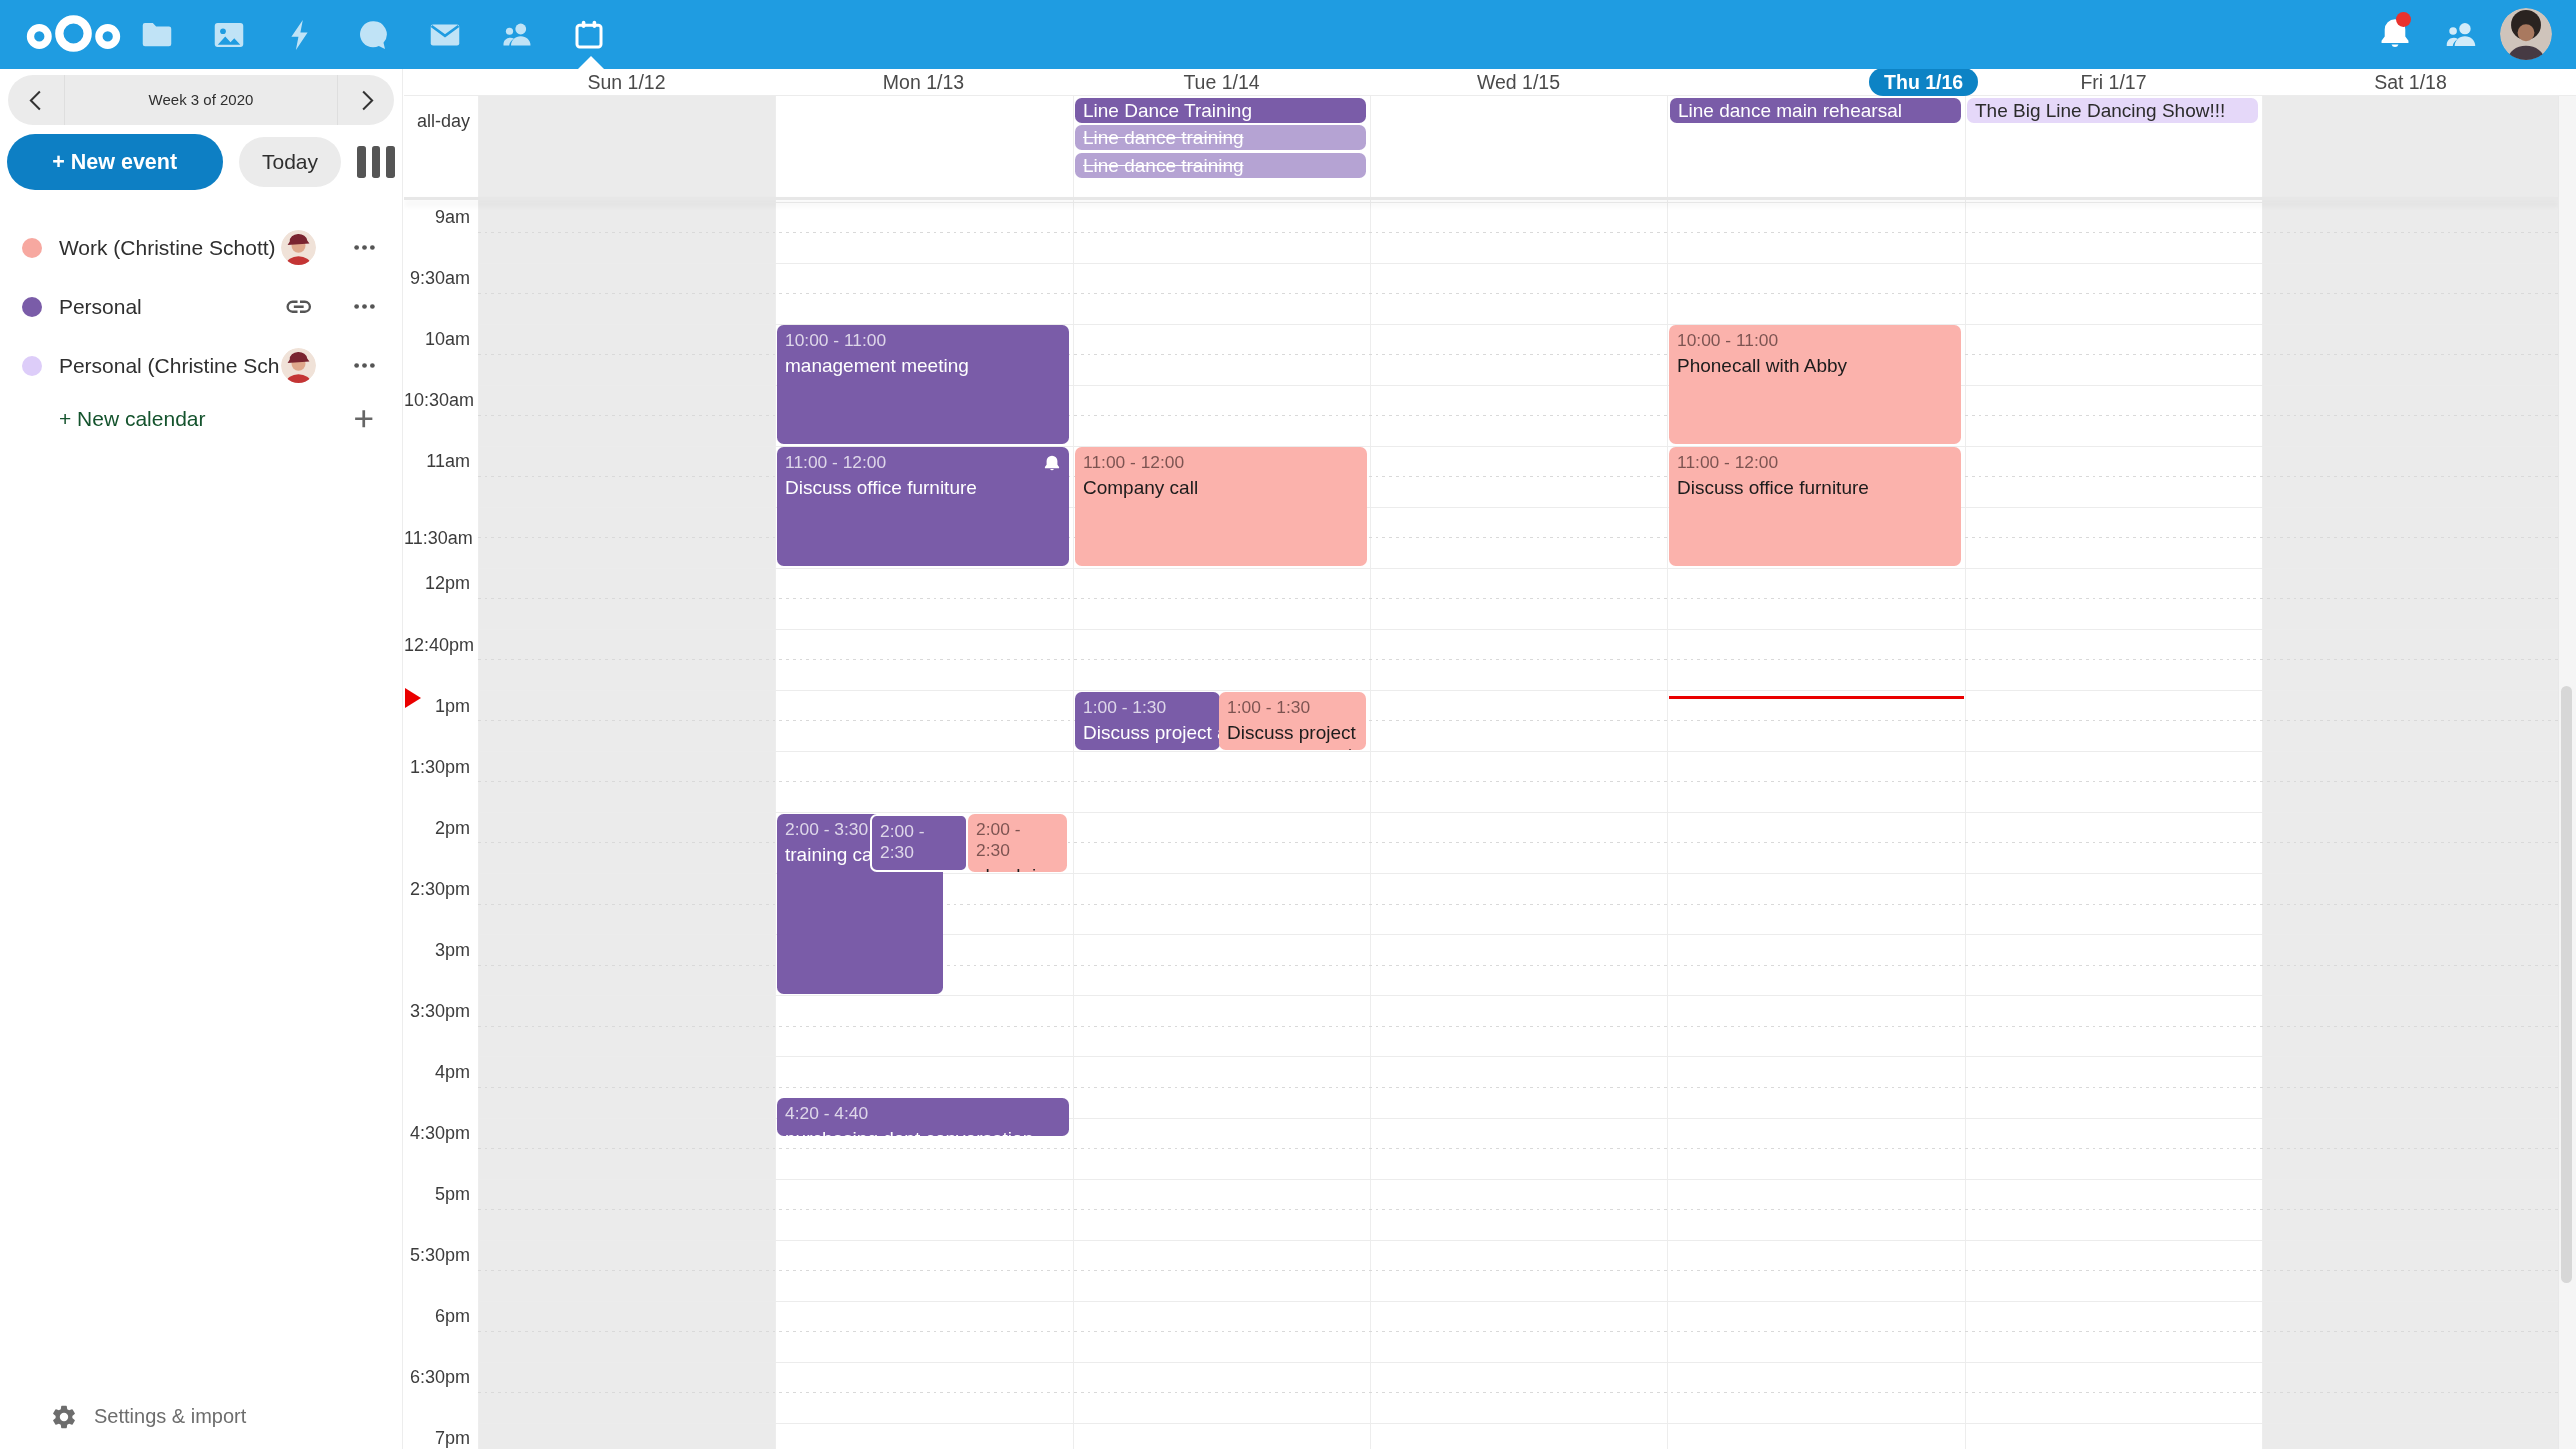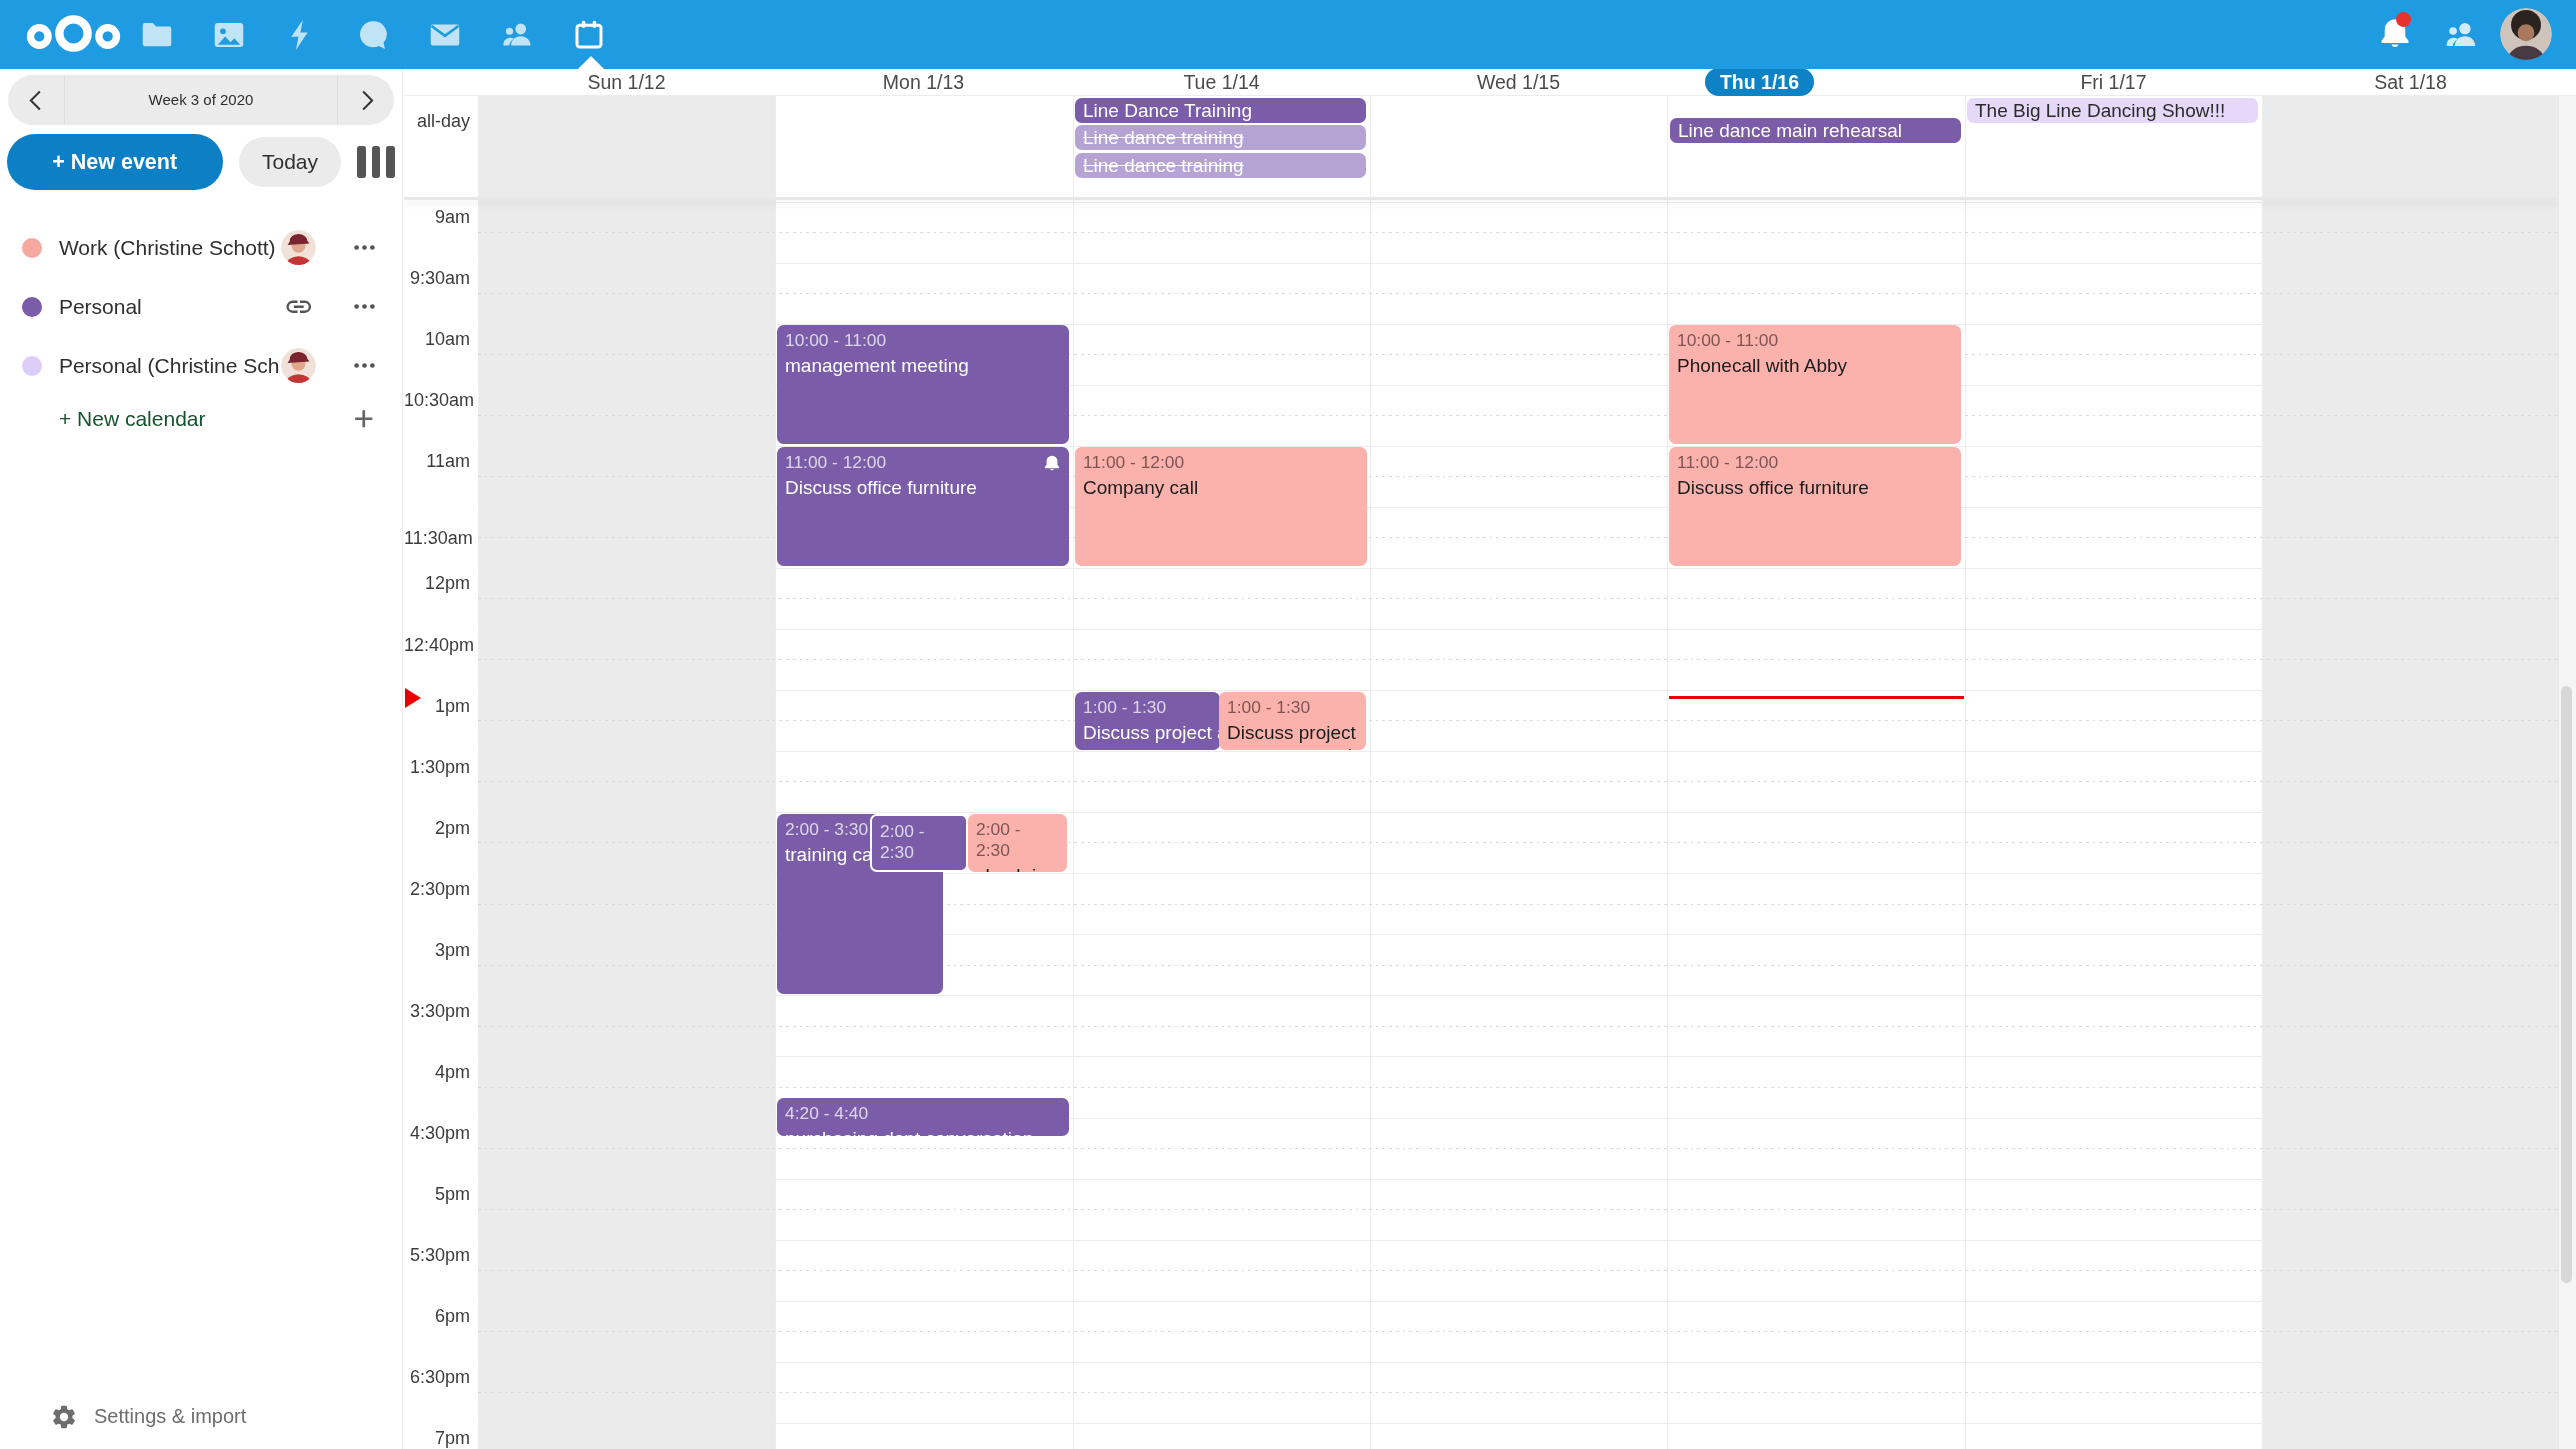--- a/index.html
+++ b/index.html
@@ -275,21 +275,21 @@
         </div>
         <div class="day-header" style="left: 371px; width: 297px;">
           <span>Mon 1/13</span>
         </div>
         <div class="day-header" style="left: 669px; width: 297px;">
           <span>Tue 1/14</span>
         </div>
         <div class="day-header" style="left: 966px; width: 297px;">
           <span>Wed 1/15</span>
         </div>
-        <div class="day-header" style="left: 1207px; width: 297px;">
+        <div class="day-header" style="left: 1277px; width: 297px; justify-content: flex-end;">
           <span class="today-pill">Thu 1/16</span>
         </div>
         <div class="day-header" style="left: 1561px; width: 297px;">
           <span>Fri 1/17</span>
         </div>
         <div class="day-header" style="left: 1858px; width: 297px;">
           <span>Sat 1/18</span>
         </div>
       </div>
     <div class="gutter-label" id="alldayLabel" style="top:42px;">all-day</div>
@@ -365,21 +365,21 @@
       <div class="gutter-label" style="top: 1237px;">6pm</div>
       <div class="hline" style="left: 74px; width: 2082px; top: 1293px;"></div>
       <div class="dotline" style="left: 74px; width: 2082px; top: 1323px;"></div>
       <div class="gutter-label" style="top: 1298px;">6:30pm</div>
       <div class="hline" style="left: 74px; width: 2082px; top: 1354px;"></div>
       <div class="gutter-label" style="top: 1359px;">7pm</div>
       <div class="allday-shadow" style="left: 0px; width: 2155px; top: 128px;"></div>
       <div class="allday-event c-purple" style="left: 671px; width: 291px; top: 29px;">Line Dance Training</div>
       <div class="allday-event c-light_purple cancelled" style="left: 671px; width: 291px; top: 56px;">Line dance training</div>
       <div class="allday-event c-light_purple cancelled" style="left: 671px; width: 291px; top: 84px;">Line dance training</div>
-      <div class="allday-event c-purple" style="left: 1266px; width: 291px; top: 29px; margin-top: 20px;">Line dance main rehearsal</div>
+      <div class="allday-event c-purple" style="left: 1266px; width: 291px; top: 29px;">Line dance main rehearsal</div>
       <div class="allday-event c-lavender" style="left: 1563px; width: 291px; top: 29px;">The Big Line Dancing Show!!!</div>
       <div class="event c-purple" style="left: 373px; width: 292px; top: 256px; height: 119px;">
         <div class="event-time">10:00 - 11:00</div>
         <div class="event-title">management meeting</div>
       </div>
       <div class="event c-purple" style="left: 373px; width: 292px; top: 378px; height: 119px;">
         <div class="event-time">11:00 - 12:00</div>
         <div class="event-title">Discuss office furniture</div>
         <svg class="alarm-bell" viewBox="0 0 24 24">
           <path fill="#fff" d="M12 2a6.5 6.5 0 0 0-6.5 6.5V13l-2 2.6V17h17v-1.4L18.5 13V8.5A6.5 6.5 0 0 0 12 2zm-2.2 16a2.3 2.3 0 0 0 4.4 0z"></path>

